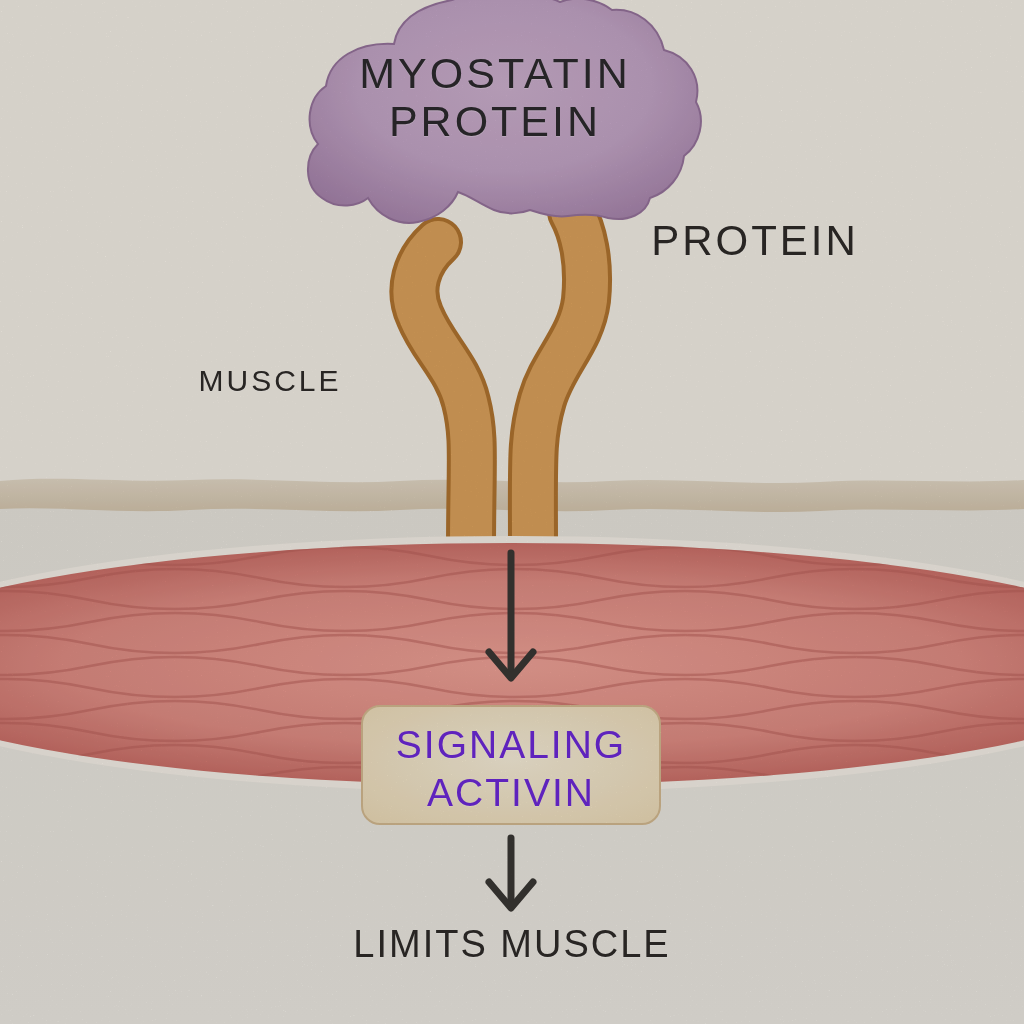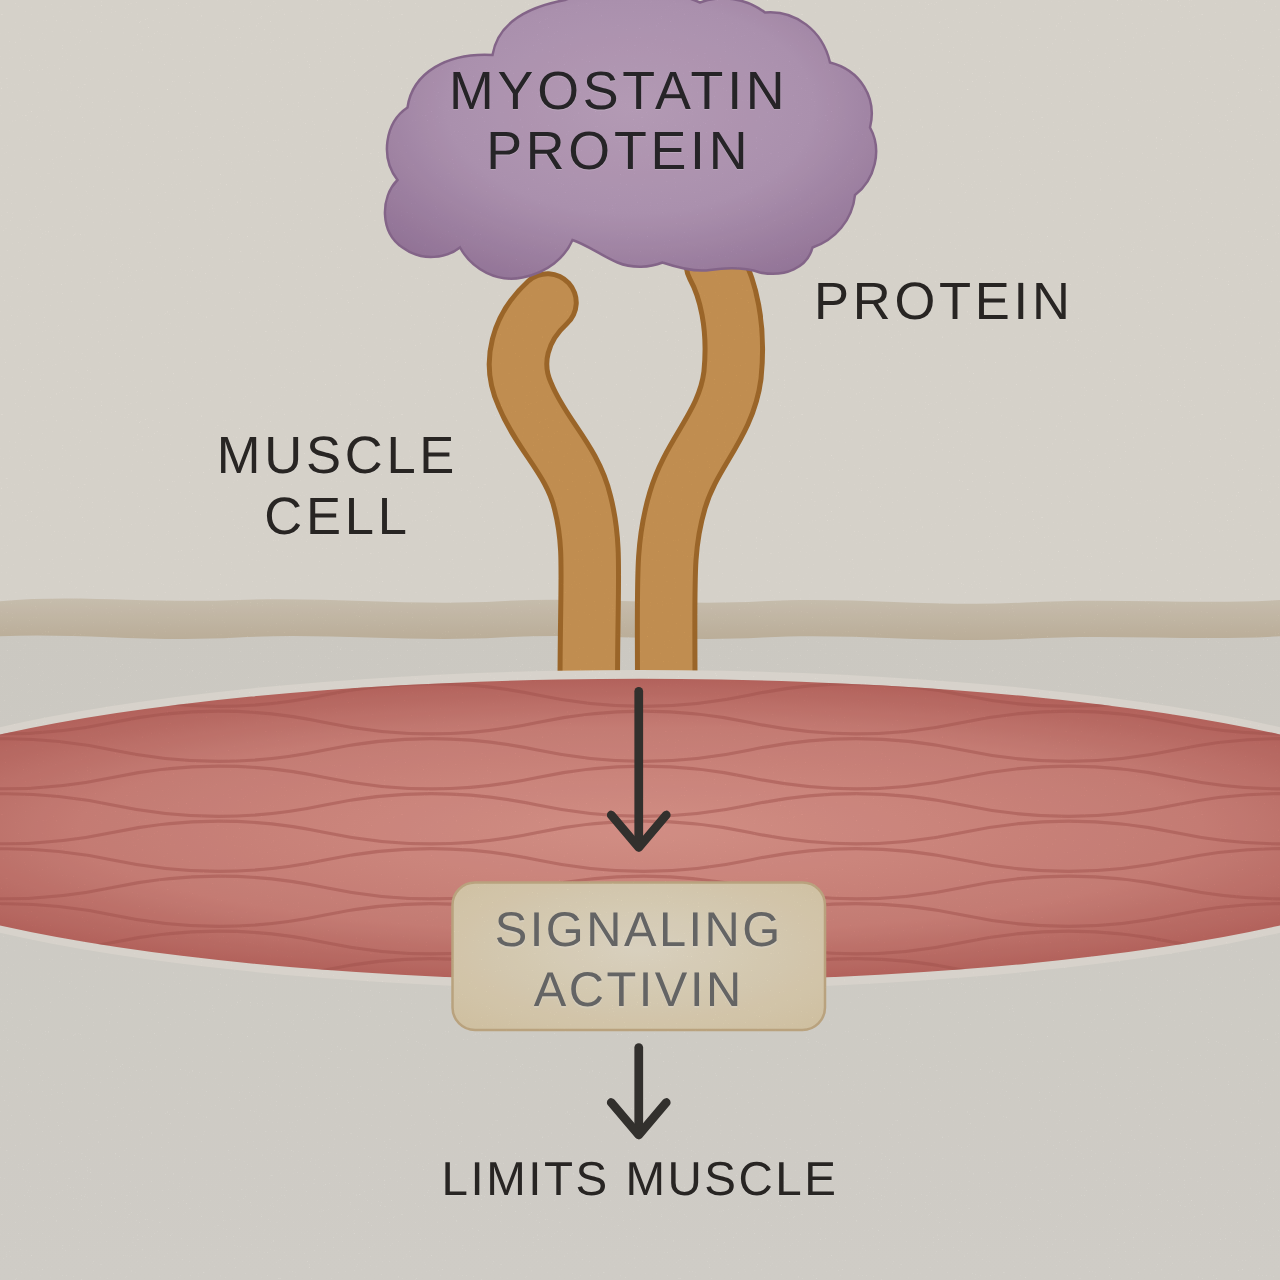--- a/index.html
+++ b/index.html
@@ -16,22 +16,22 @@
     font-weight:400;
     color:#2e2b29;
     text-align:center;
     letter-spacing:3px;
     text-shadow:0 1px 0 rgba(255,255,255,0.25);
     user-select:none;
   }
   .lbl div{white-space:nowrap;}
   .lbl-myostatin{left:275px;top:49px;width:440px;font-size:43px;line-height:48px;color:#2c2a2d;}
   .lbl-activin{left:600px;top:216px;width:310px;font-size:42px;line-height:49px;}
-  .lbl-musclecell{left:120px;top:339px;width:300px;font-size:42px;line-height:49px;}
-  .lbl-signaling{left:362px;top:721px;width:298px;font-size:39px;line-height:48px;letter-spacing:2px;color:#737373;}
+  .lbl-musclecell{left:120px;top:356px;width:300px;font-size:30px;line-height:49px;}
+  .lbl-signaling{left:362px;top:721px;width:298px;font-size:39px;line-height:48px;letter-spacing:2px;color:#6d28d9;}
   .lbl-outcome{left:212px;top:921px;width:600px;font-size:38px;line-height:47px;letter-spacing:2px;}
   .grain{position:absolute;inset:0;pointer-events:none;z-index:9;}
 </style>
 </head>
 <body>
 
 <div class="stage">
 
   <svg class="diagram" viewBox="0 0 1024 1024">
     <defs>
@@ -139,21 +139,20 @@
     <div>MYOSTATIN</div>
     <div>PROTEIN</div>
   </div>
 
   <div class="lbl lbl-activin">
     <div>PROTEIN</div>
   </div>
 
   <div class="lbl lbl-musclecell">
     <div>MUSCLE</div>
-    <div>CELL</div>
   </div>
 
   <div class="lbl lbl-signaling">
     <div>SIGNALING</div>
     <div>ACTIVIN</div>
   </div>
 
   <div class="lbl lbl-outcome">
     <div>LIMITS MUSCLE</div>
   </div>

